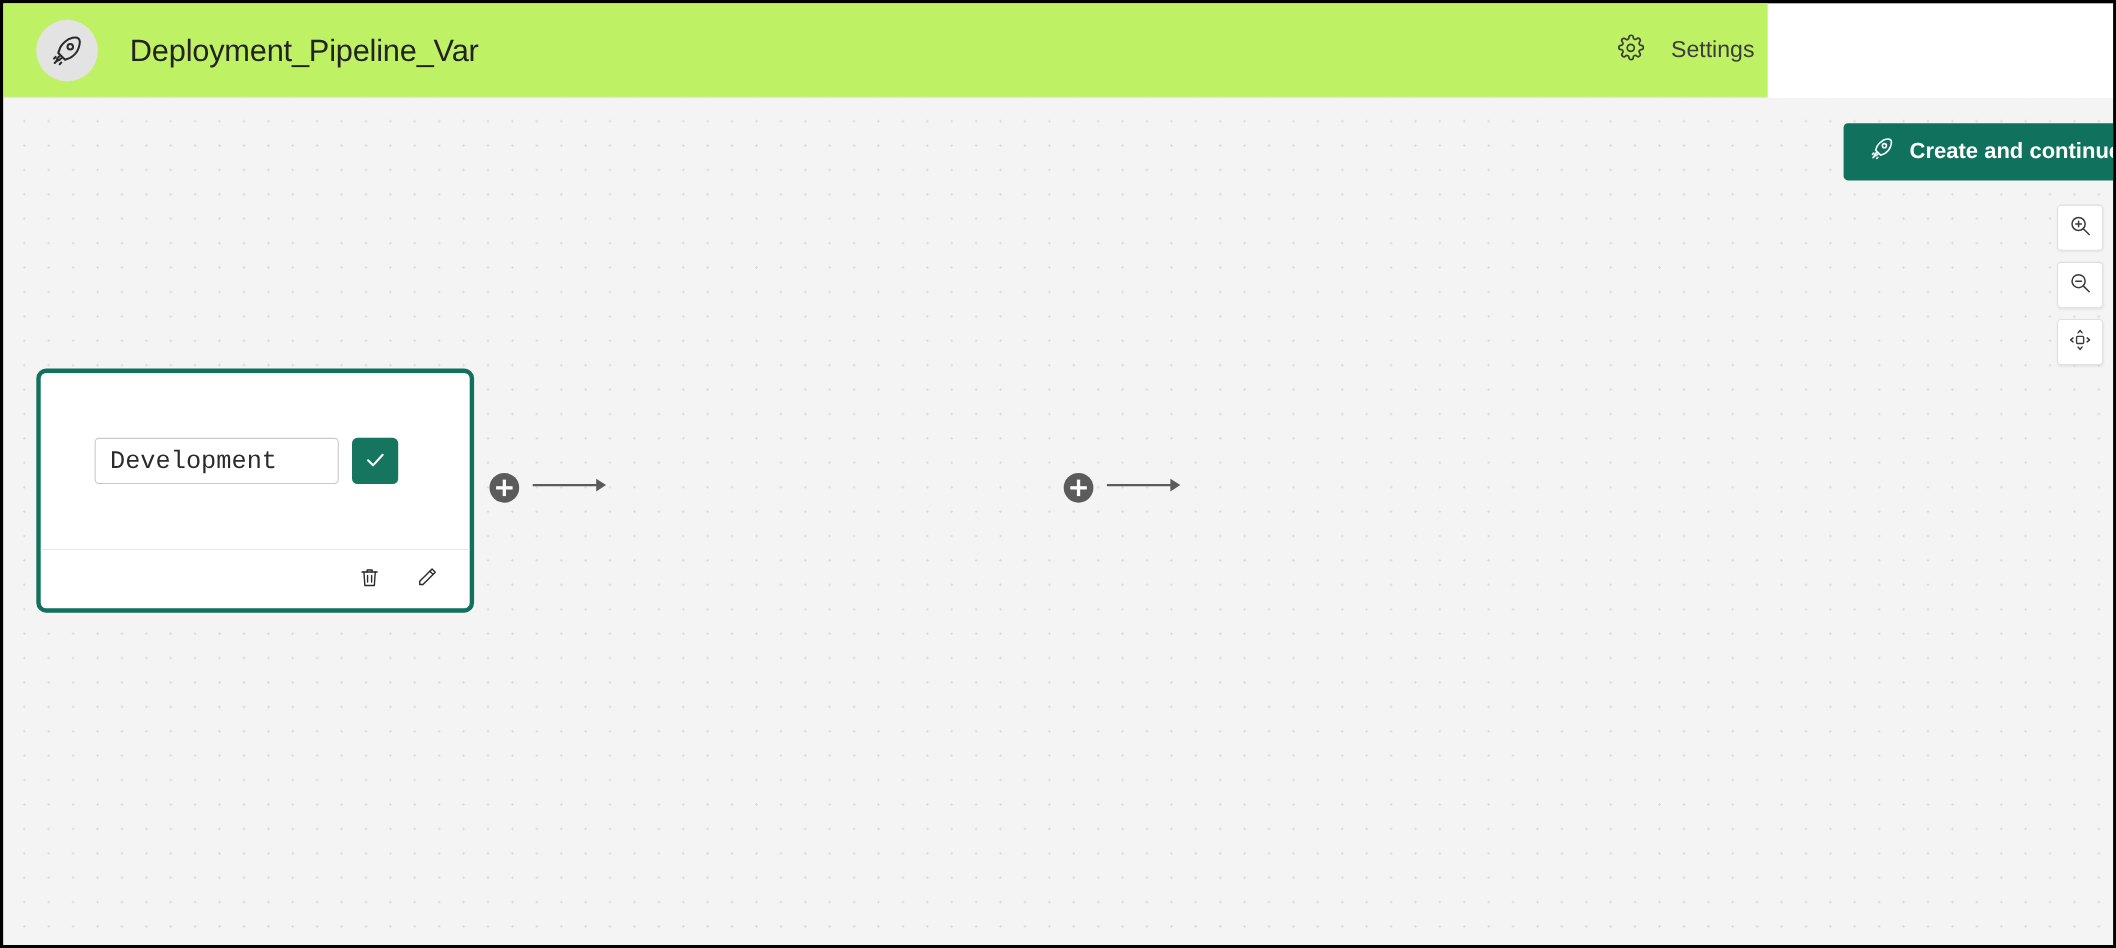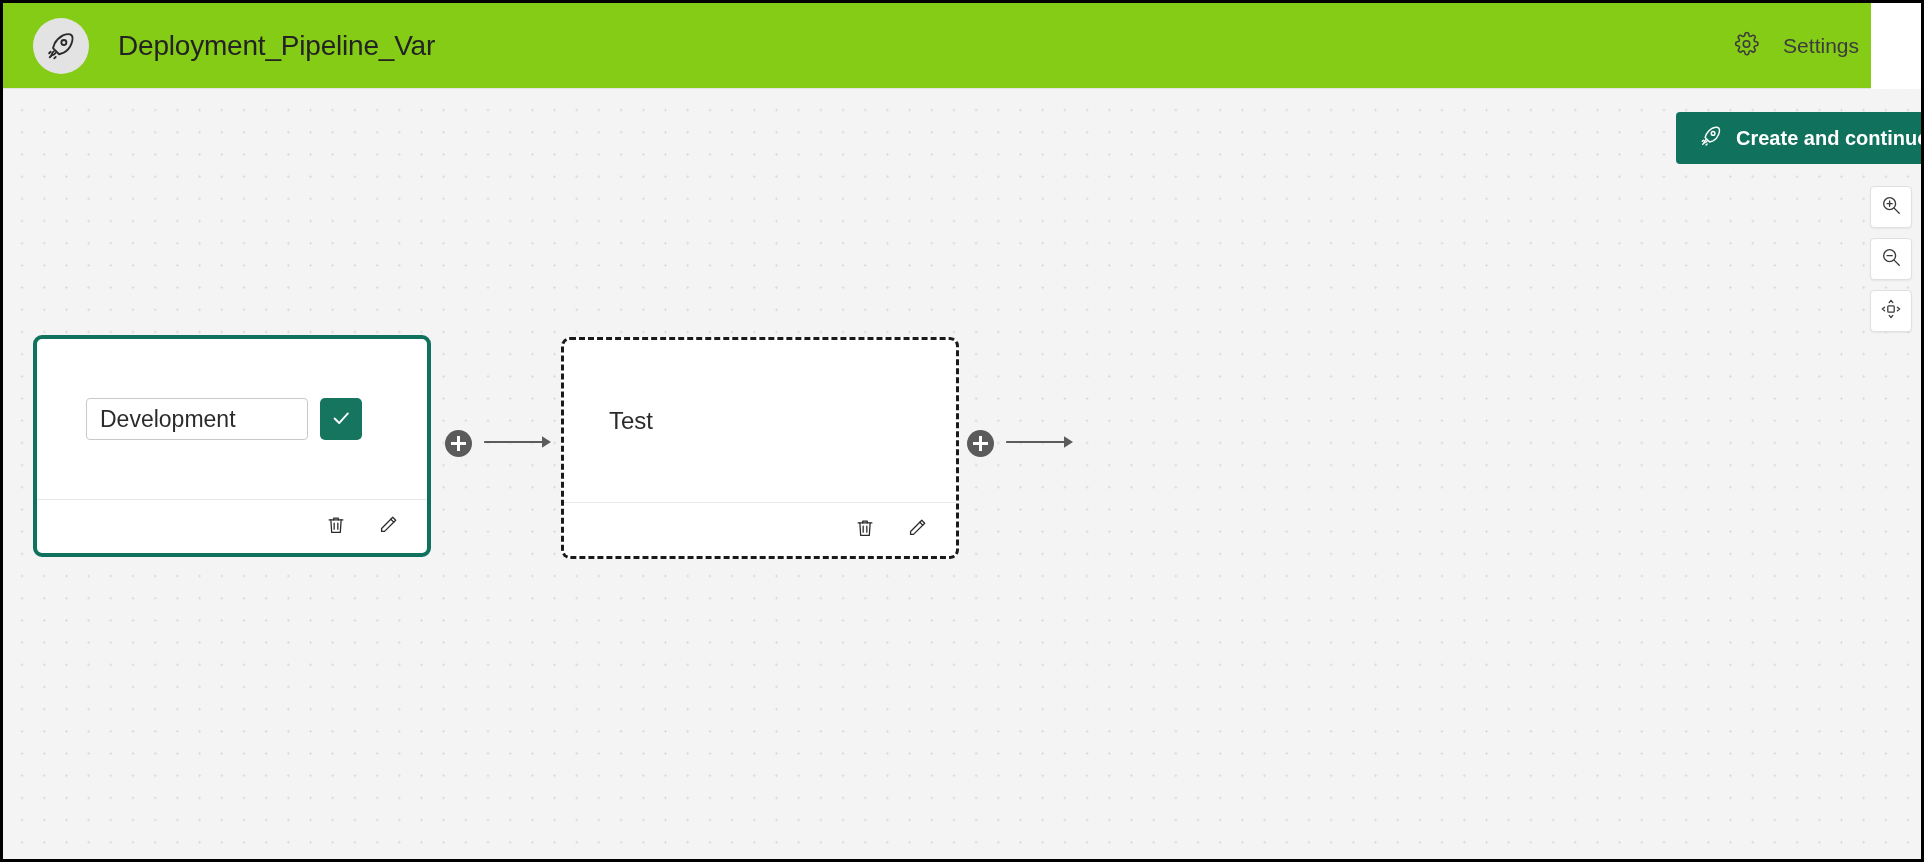--- a/index.html
+++ b/index.html
@@ -18,23 +18,23 @@
     height: 862px;
     border: 3px solid #000000;
     background: #ffffff;
     overflow: hidden;
   }
 
   
   #header {
     position: absolute;
     left: 0; top: 0;
-    width: 1868px;
+    width: 1604px;
     height: 86px;
-    background: #84cc16;
+    background: #bef264;
     border-bottom: 1px solid #e3e3e3;
     display: flex;
     align-items: center;
   }
 
   #brand {
     display: flex;
     align-items: center;
     padding-left: 30px;
   }
@@ -165,21 +165,21 @@
     display: flex;
     align-items: center;
     gap: 12px;
   }
   #stage-name-input {
     width: 222px;
     height: 42px;
     border: 1px solid #c9c9c9;
     border-radius: 4px;
     padding: 0 13px;
-    font-family: Liberation Sans, sans-serif;
+    font-family: Liberation Mono, monospace;
     font-size: 23px;
     color: #2b2b2b;
     background: #ffffff;
     outline: none;
   }
   #confirm-name-btn {
     width: 42px; height: 42px;
     background: #15755f;
     border: none;
     border-radius: 5px;
@@ -352,45 +352,20 @@
     <div class="connector" style="left:442px; top:341px;">
       <span class="add-node-btn"></span>
       <span class="arrow-line">
         <svg width="68" height="16" viewBox="0 0 68 16">
           <path d="M1 8H58" stroke="#5b5b5b" stroke-width="2.2" stroke-linecap="round"></path>
           <path d="M58 2.2 67 8 58 13.8z" fill="#5b5b5b"></path>
         </svg>
       </span>
     </div>
 
-    <div class="stage-card pending" style="left:558px; top:248px;">
-      <div class="card-body">
-        <span class="stage-name-static">Test</span>
-      </div>
-      <div class="card-footer">
-        <button class="footer-icon-btn">
-          <span>
-            <svg width="22" height="22" viewBox="0 0 24 24" fill="none" stroke="#2b2b2b" stroke-width="1.4" stroke-linecap="round" stroke-linejoin="round">
-              <path d="M4.5 6.5h15"></path>
-              <path d="M9.5 6.5V4.6h5v1.9"></path>
-              <path d="M6.4 6.5 7.3 20h9.4l.9-13.5"></path>
-              <path d="M10 10v6.5M14 10v6.5"></path>
-            </svg>
-          </span>
-        </button>
-        <button class="footer-icon-btn">
-          <span>
-            <svg width="22" height="22" viewBox="0 0 24 24" fill="none" stroke="#2b2b2b" stroke-width="1.4" stroke-linecap="round" stroke-linejoin="round">
-              <path d="M17.2 3.6 20.4 6.8 8.2 19H5v-3.2z"></path>
-              <path d="M15.1 5.7 18.3 8.9"></path>
-            </svg>
-          </span>
-        </button>
-      </div>
-    </div>
 
     <div class="connector" style="left:964px; top:341px;">
       <span class="add-node-btn"></span>
       <span class="arrow-line">
         <svg width="68" height="16" viewBox="0 0 68 16">
           <path d="M1 8H58" stroke="#5b5b5b" stroke-width="2.2" stroke-linecap="round"></path>
           <path d="M58 2.2 67 8 58 13.8z" fill="#5b5b5b"></path>
         </svg>
       </span>
     </div>

